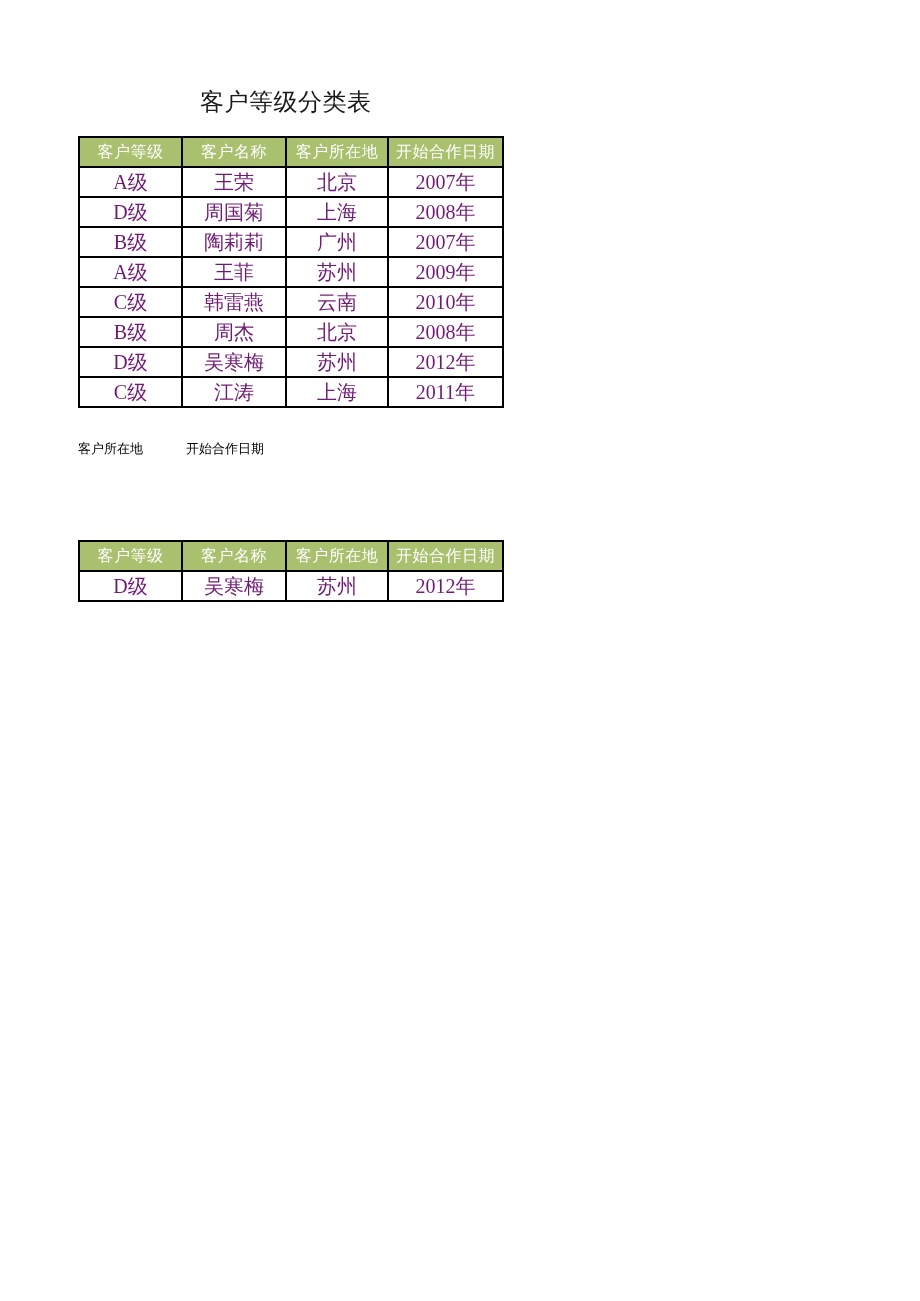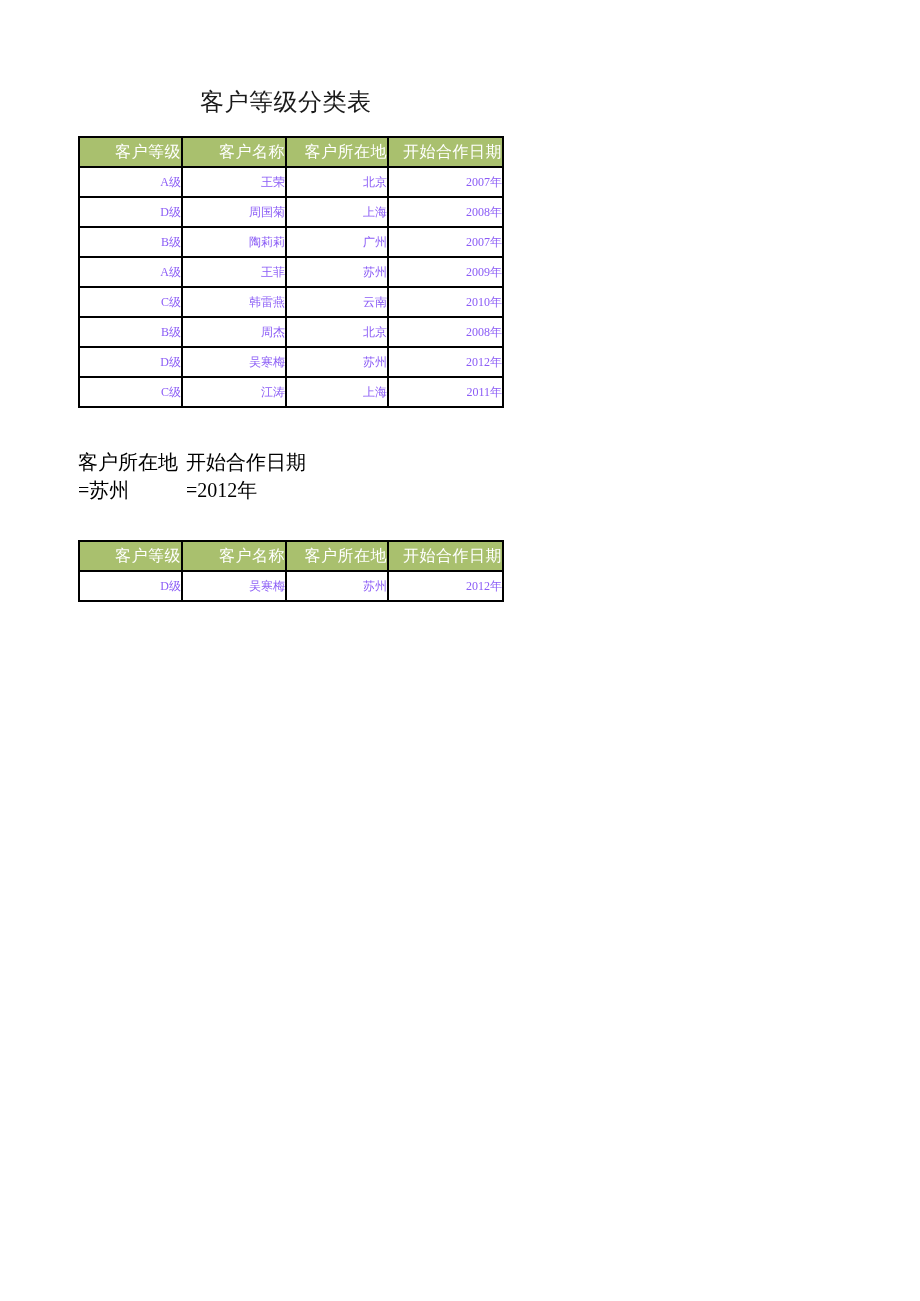--- a/index.html
+++ b/index.html
@@ -31,57 +31,57 @@
   
   .xl-table {
     position: absolute;
     border-collapse: collapse;
     table-layout: fixed;
     border: 2px solid #000000;
   }
   .xl-table td,
   .xl-table th {
     border: 2px solid #000000;
-    text-align: right;
+    text-align: center;
     vertical-align: middle;
     font-weight: normal;
     padding: 0;
   }
   .xl-table th {
     background: #a9c06e;
     color: #ffffff;
     font-size: 16px;
     height: 28px;
     letter-spacing: 0.5px;
   }
   .xl-table td {
     background: #ffffff;
-    color: #8b5cf6;
-    font-size: 12px;
+    color: #701a75;
+    font-size: 20px;
     height: 28px;
   }
 
   
   .col-grade { width: 103px; }
   .col-name  { width: 104px; }
   .col-city  { width: 102px; }
   .col-date  { width: 115px; }
 
   
   #source-table {
     left: 78px;
     top: 136px;
   }
 
   
   .criteria-block {
     position: absolute;
     left: 78px;
-    top: 448px;
-    font-size: 20px;
+    top: 435px;
+    font-size: 13px;
     line-height: 28px;
     white-space: nowrap;
   }
   .criteria-row {
     display: block;
     height: 28px;
   }
   .criteria-cell {
     display: inline-block;
     width: 108px;
@@ -163,23 +163,20 @@
       <td>上海</td>
       <td>2011年</td>
     </tr>
   </tbody>
 </table>
 
 <div class="criteria-block">
   <div class="criteria-row">
     <span class="criteria-cell">客户所在地</span><span class="criteria-cell">开始合作日期</span>
   </div>
-  <div class="criteria-row">
-    <span class="criteria-cell">=苏州</span><span class="criteria-cell">=2012年</span>
-  </div>
 </div>
 
 <table class="xl-table" id="result-table">
   <colgroup>
     <col class="col-grade">
       <col class="col-name">
       <col class="col-city">
       <col class="col-date">
   </colgroup>
   <thead>

